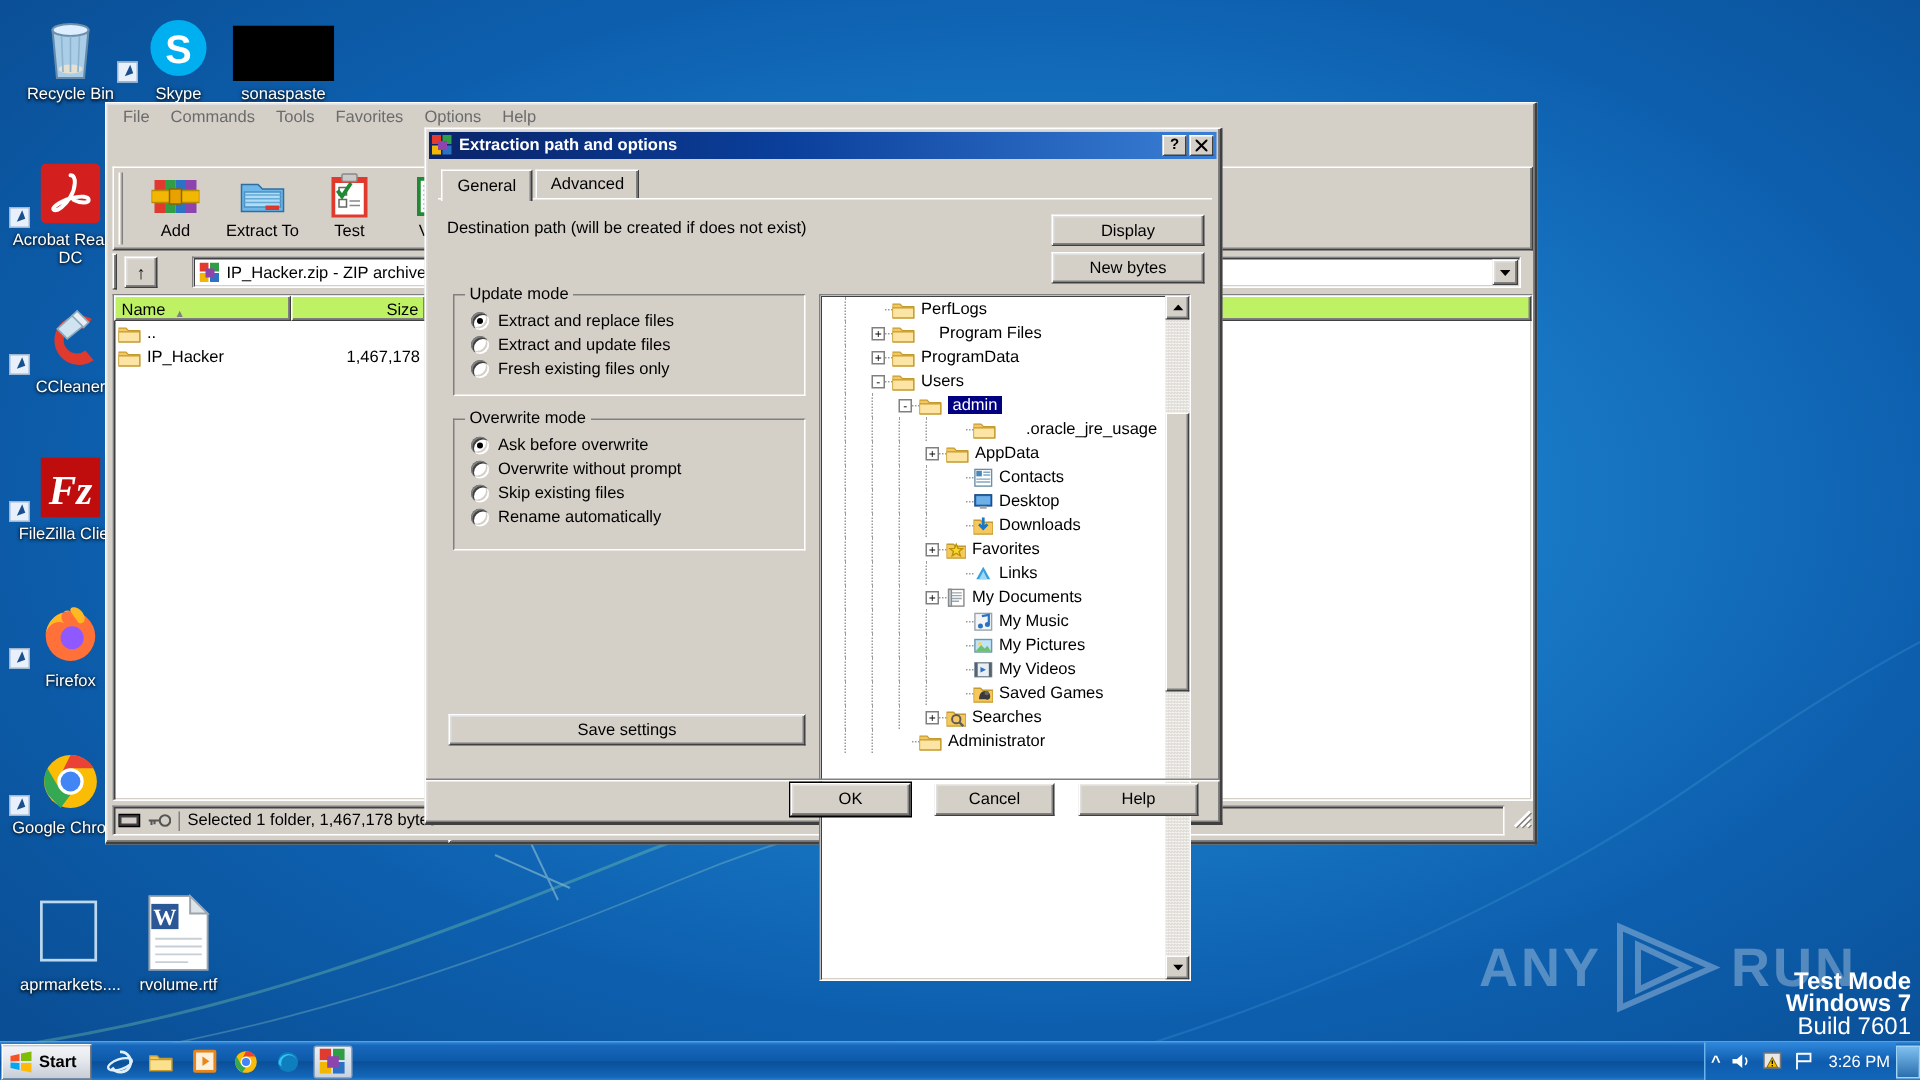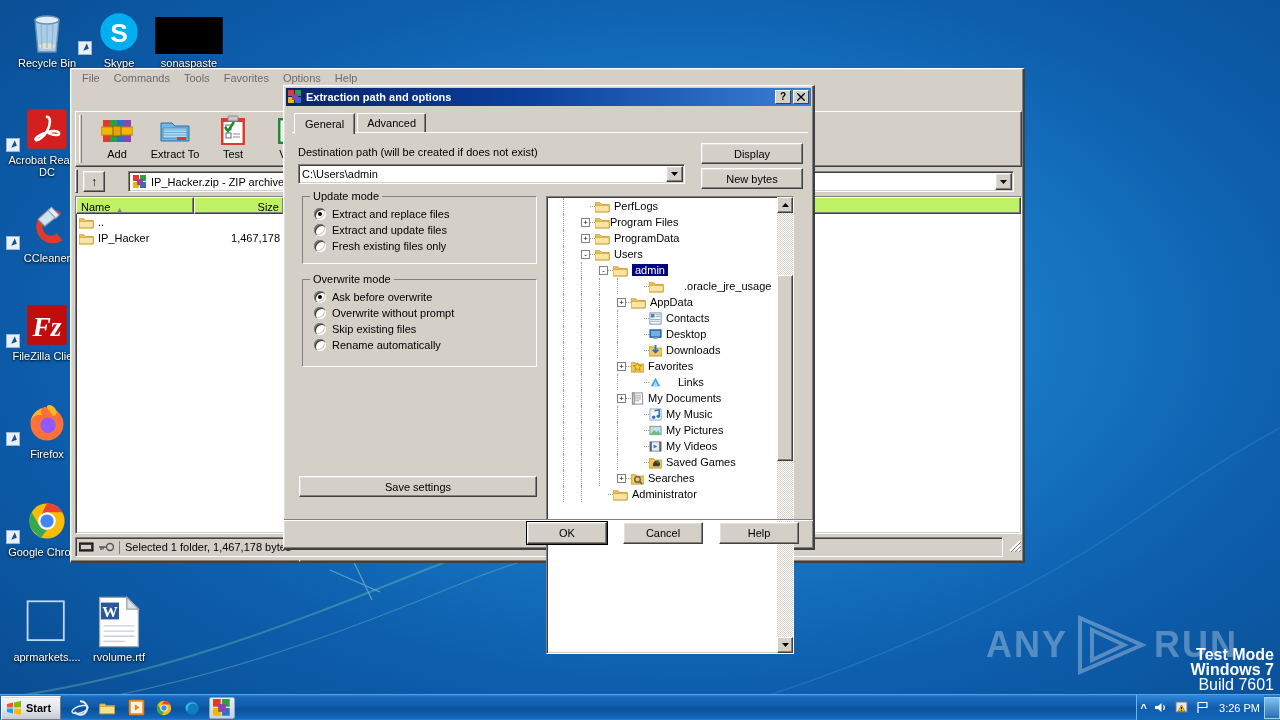--- a/index.html
+++ b/index.html
@@ -509,28 +509,20 @@
         <div class="tab sel">
           <span>General</span>
         </div>
         <div class="tab">
           <span>Advanced</span>
         </div>
       </div>
     <div style="position:absolute;left:8px;top:46px;width:516px;height:0;border-top:1px solid #fff;"></div>
 
     <div style="position:absolute;left:14px;top:60px;font-size:11px;">Destination path (will be created if does not exist)</div>
-    <div class="sunken" style="position:absolute;left:14px;top:78px;width:387px;height:20px;display:flex;align-items:center;padding:0 3px;">
-      <span>C:\Users\admin</span>
-      <div class="btn" style="position:absolute;right:1px;top:1px;width:17px;height:16px;">
-        <svg width="7" height="4" viewBox="0 0 7 4">
-          <path d="M0 0 L7 0 L3.5 4 Z" fill="#000"></path>
-          </svg>
-      </div>
-    </div>
 
     <div class="btn" style="position:absolute;left:417px;top:57px;width:102px;height:21px;">
       <span>Display</span>
       </div>
     <div class="btn" style="position:absolute;left:417px;top:82px;width:102px;height:21px;">
       <span>New bytes</span>
       </div>
 
     <div class="group" style="left:18px;top:110px;width:235px;height:68px;">
       <div class="group-title">Update mode</div>
@@ -599,21 +591,21 @@
               <span style="position:absolute;left:16px;top:0;height:16px;border-left:1px dotted #9a9a9a"></span>
             </div>
             <span class="texp">+</span>
             <span style="width:5px;border-top:1px dotted #9a9a9a;height:1px;flex:none"></span>
             <span style="display:flex;align-items:center;flex:none">
               <svg width="15" height="13" viewBox="0 0 18 15">
                 <path d="M0 3 L6 3 L8 5 L17 5 L17 14 L0 14 Z" fill="#f5c75c" stroke="#c59a2c"></path>
                 <path d="M0 6 L17 6 L17 14 L0 14 Z" fill="#fce5a4" stroke="#c59a2c"></path>
               </svg>
             </span>
-            <span class="" style="margin-left:0">Program Files</span>
+            <span class="" style="margin-left:16px">Program Files</span>
           </div>
           <div class="tnode">
             <div style="width:34px;height:16px;flex:none;position:relative">
               <span style="position:absolute;left:16px;top:0;height:16px;border-left:1px dotted #9a9a9a"></span>
             </div>
             <span class="texp">+</span>
             <span style="width:5px;border-top:1px dotted #9a9a9a;height:1px;flex:none"></span>
             <span style="display:flex;align-items:center;flex:none">
               <svg width="15" height="13" viewBox="0 0 18 15">
                 <path d="M0 3 L6 3 L8 5 L17 5 L17 14 L0 14 Z" fill="#f5c75c" stroke="#c59a2c"></path>
@@ -761,21 +753,21 @@
               <span style="position:absolute;left:70px;top:0;height:16px;border-left:1px dotted #9a9a9a"></span>
             </div>
             <span style="width:9px;flex:none"></span>
             <span style="width:5px;border-top:1px dotted #9a9a9a;height:1px;flex:none"></span>
             <span style="display:flex;align-items:center;flex:none">
               <svg width="13" height="13" viewBox="0 0 14 14">
                 <path d="M2 11 L7 2 L12 11 Z" fill="#35a0e0"></path>
                 <path d="M4 11 L7 5 L10 11 Z" fill="#9fd9f6"></path>
               </svg>
             </span>
-            <span class="" style="margin-left:16px">Links</span>
+            <span class="" style="margin-left:4px">Links</span>
           </div>
           <div class="tnode">
             <div style="width:70px;height:16px;flex:none;position:relative">
               <span style="position:absolute;left:16px;top:0;height:16px;border-left:1px dotted #9a9a9a"></span>
               <span style="position:absolute;left:34px;top:0;height:16px;border-left:1px dotted #9a9a9a"></span>
               <span style="position:absolute;left:52px;top:0;height:16px;border-left:1px dotted #9a9a9a"></span>
             </div>
             <span class="texp">+</span>
             <span style="width:5px;border-top:1px dotted #9a9a9a;height:1px;flex:none"></span>
             <span style="display:flex;align-items:center;flex:none">

